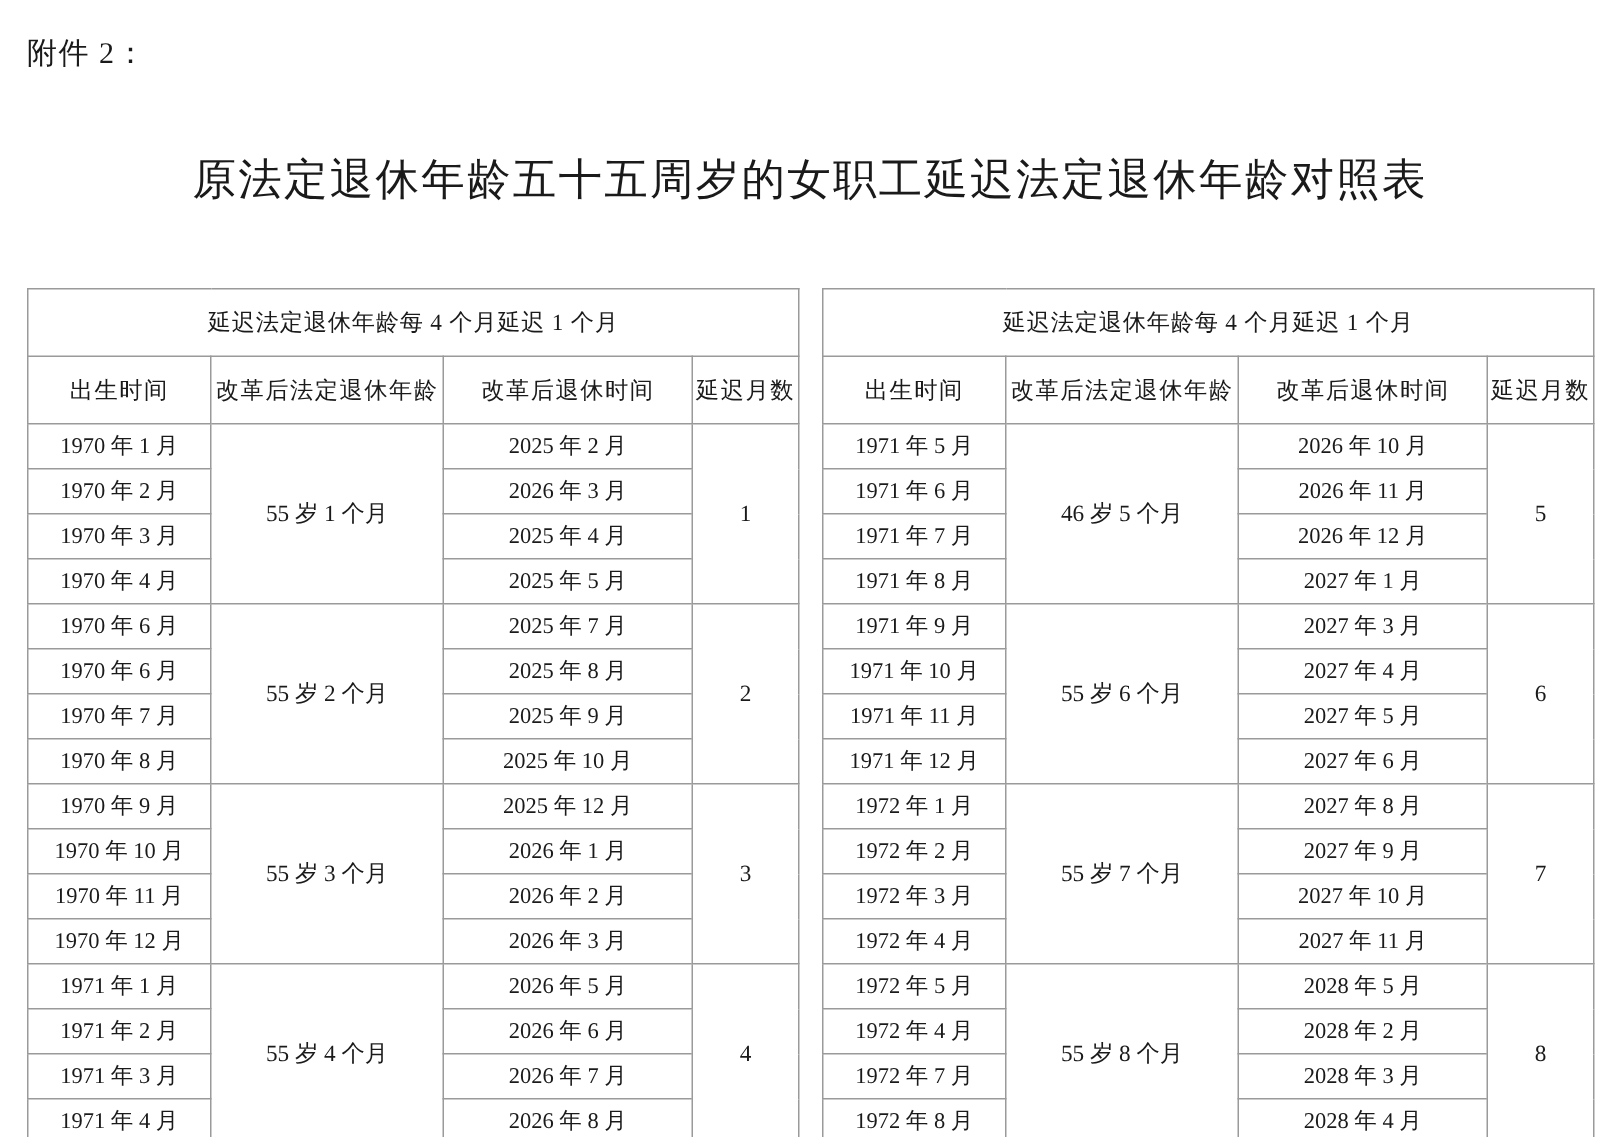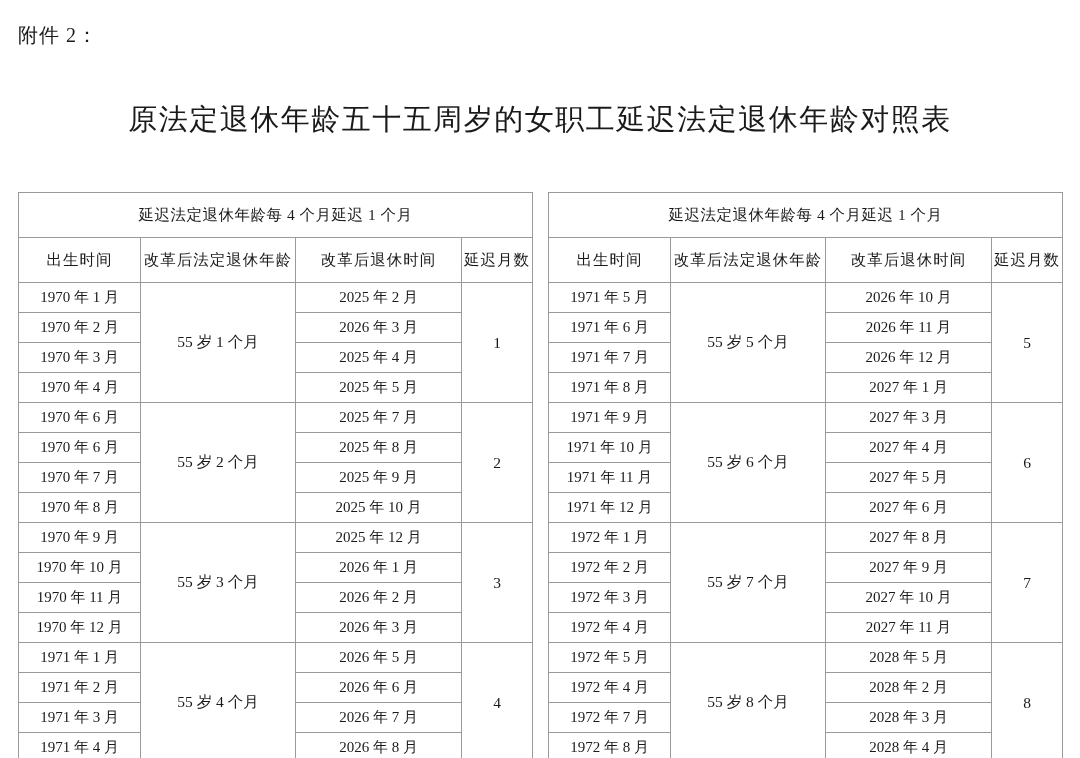--- a/index.html
+++ b/index.html
@@ -131,21 +131,21 @@
         </tr>
       </thead>
       <tbody id="table-body">
           <tr>
             <td>1970 年 1 月</td>
             <td class="age-cell" rowspan="4">55 岁 1 个月</td>
             <td>2025 年 2 月</td>
             <td class="months-cell" rowspan="4">1</td>
             <td class="mid-gap"></td>
             <td>1971 年 5 月</td>
-            <td class="age-cell" rowspan="4">55 岁 5 个月</td>
+            <td class="age-cell" rowspan="4">46 岁 5 个月</td>
             <td>2026 年 10 月</td>
             <td class="months-cell" rowspan="4">5</td>
           </tr>
           <tr>
             <td>1970 年 2 月</td>
             <td>2026 年 3 月</td>
             <td class="mid-gap"></td>
             <td>1971 年 6 月</td>
             <td>2026 年 11 月</td>
           </tr>

